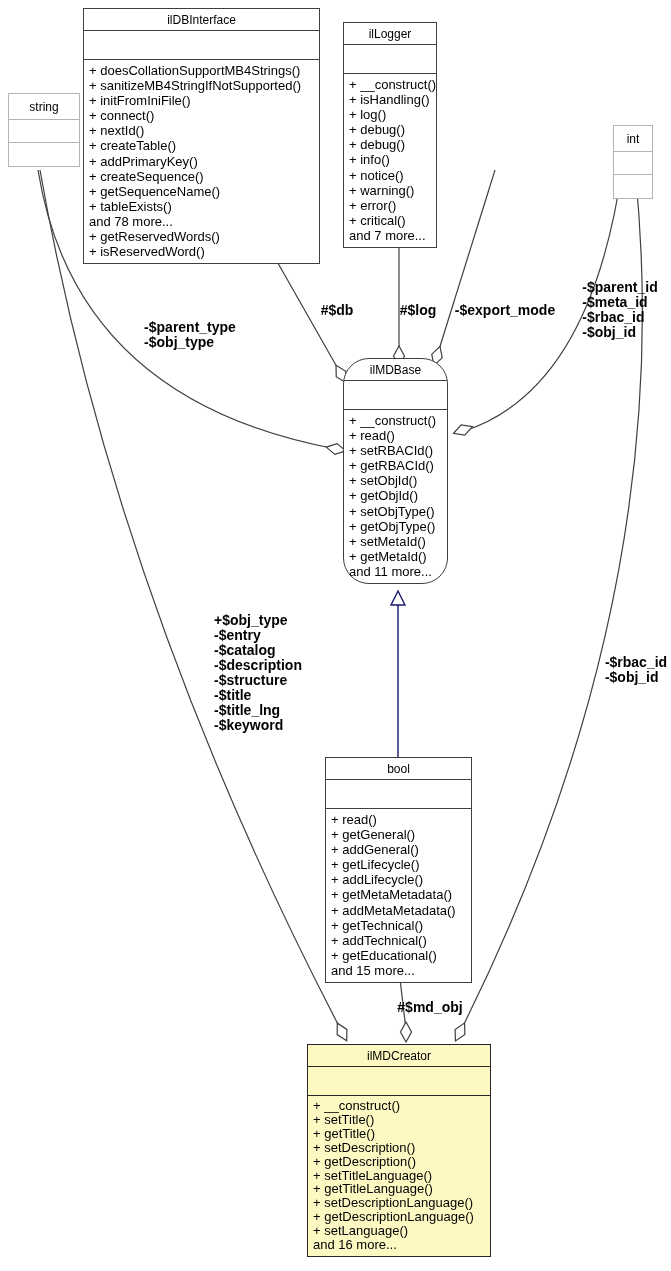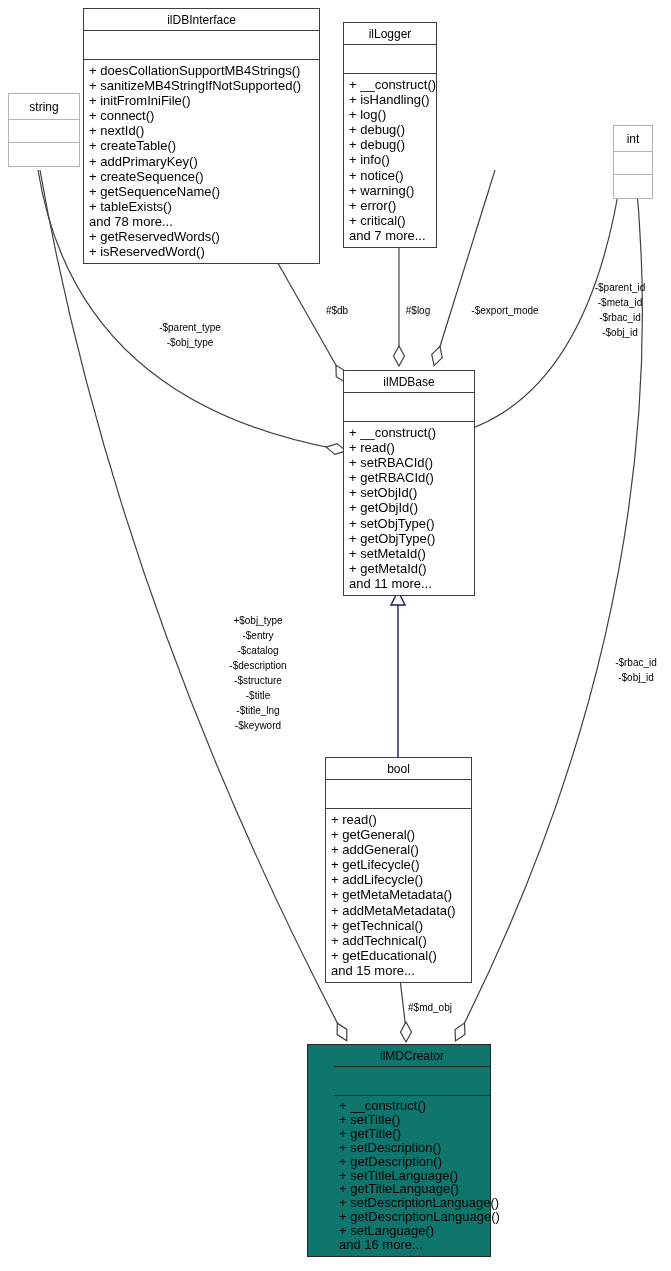--- a/index.html
+++ b/index.html
@@ -13,31 +13,31 @@
     box-sizing:border-box;
   }
   .uml-title{
     text-align:center;font-size:12px;padding:4px 3px 3px 3px;
     border-bottom:1.4px solid #3f3f3f;white-space:nowrap;
   }
   .uml-attrs{height:28px;border-bottom:1.4px solid #3f3f3f;}
   .uml-members{
     font-size:13px;line-height:15.1px;padding:3px 5px 4px 5px;white-space:nowrap;
   }
-  .uml-node.highlight{background:#0f766e;border-color:#262626;padding-left:26px;}
+  .uml-node.highlight{background:#fef9c3;border-color:#262626;}
   .uml-node.highlight .uml-title{border-color:#262626;}
   .uml-node.highlight .uml-attrs{border-color:#262626;}
   .uml-node.highlight .uml-members{line-height:13.9px;}
   .uml-node.primitive{border:1.2px solid #b4b4b4;}
   .uml-node.primitive .uml-title{border-bottom:1.2px solid #b4b4b4;padding:6px 3px 5px 3px;}
   .p-row1{height:22px;border-bottom:1.2px solid #b4b4b4;}
   .p-row2{height:23px;}
   .edge-label{
-    position:absolute;transform:translateX(-50%);text-align:center;
-    font-size:10px;line-height:15px;white-space:nowrap;
+    position:absolute;transform:translateX(-50%);text-align:left;
+    font-size:14px;line-height:15px;white-space:nowrap;font-weight:bold;
   }
 </style>
 </head>
 <body>
 
 <div class="canvas">
 
   <svg class="edge-layer" width="671" height="1271" viewBox="0 0 671 1271">
     <g fill="none" stroke="#3f3f3f" stroke-width="1.2">
       <path d="M275,258 L341,374"></path>
@@ -109,21 +109,21 @@
     <div class="p-row2"></div>
   </div>
 
 
   <div class="uml-node primitive" style="left:613px;top:93px;width:40px;margin-top:32px;">
     <div class="uml-title">int</div>
     <div class="p-row1"></div>
     <div class="p-row2"></div>
   </div>
 
-  <div class="uml-node" style="left:343px;top:370px;width:132px;">
+  <div class="uml-node" style="left:343px;top:358px;width:105px;border-radius:26px;">
     <div class="uml-title">ilMDBase</div>
     <div class="uml-attrs"></div>
     <div class="uml-members">
         <div>+ __construct()</div>
         <div>+ read()</div>
         <div>+ setRBACId()</div>
         <div>+ getRBACId()</div>
         <div>+ setObjId()</div>
         <div>+ getObjId()</div>
         <div>+ setObjType()</div>

